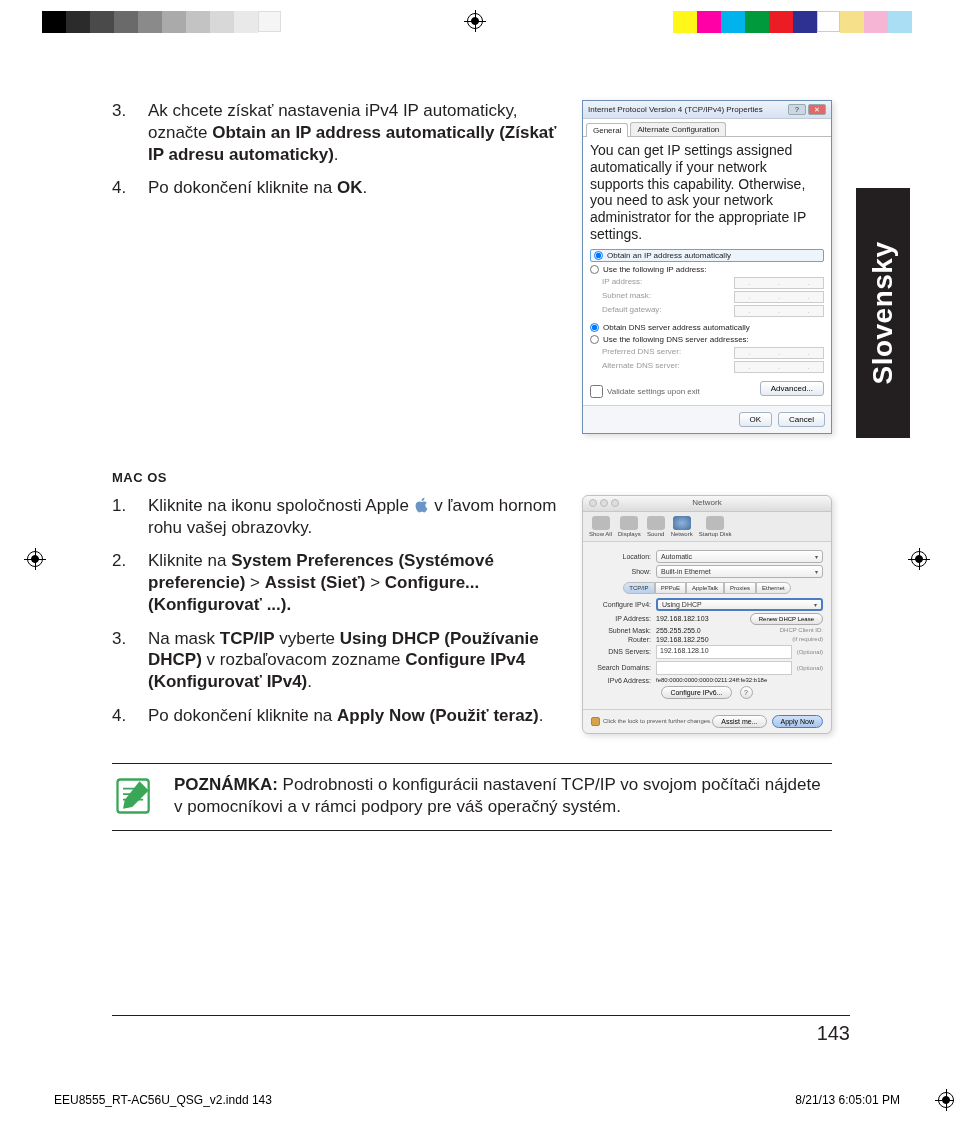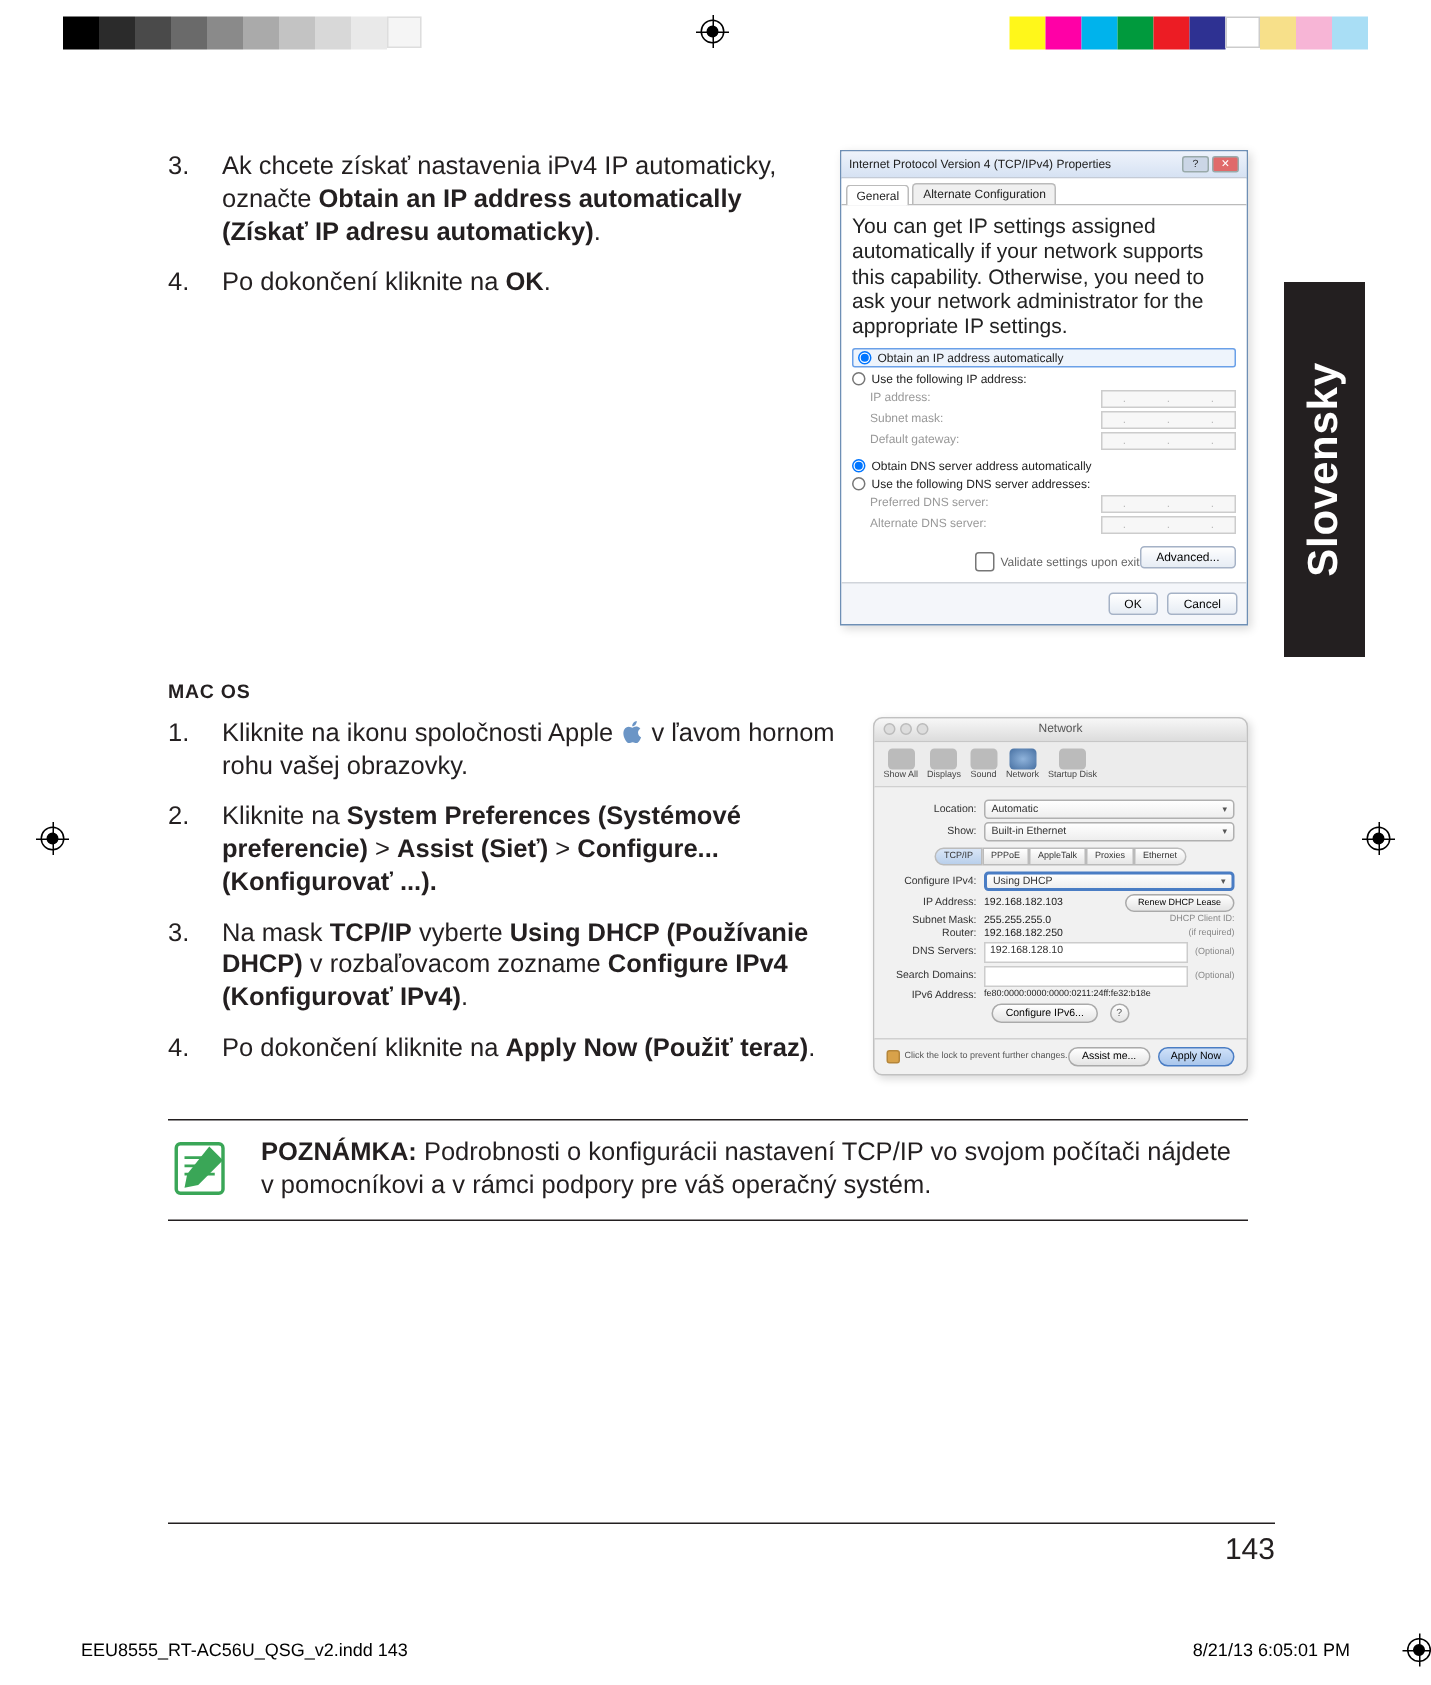--- a/index.html
+++ b/index.html
@@ -73,21 +73,21 @@
     margin: 36px 0 10px 0;
   }
 
   .apple-icon {
     display: inline-block; width: 16px; height: 16px;
     vertical-align: -2px;
   }
 
   
   .win-dialog {
-    width: 272px; border: 1px solid #6e8fb5;
+    width: 250px; border: 1px solid #6e8fb5;
     font-family: "Segoe UI", Tahoma, sans-serif;
     font-size: 8px; color: #222; background: #f4f6fa;
     box-shadow: 2px 2px 6px rgba(0,0,0,0.15);
   }
   .win-title {
     background: linear-gradient(#eef3fb,#d6e2f3);
     padding: 3px 5px; font-size: 8px; display:flex; align-items:center; justify-content:space-between;
     border-bottom:1px solid #c4cbd6;
   }
   .win-title .winbtns { display:flex; gap:2px; }
@@ -311,21 +311,21 @@
               </div>
             <div class="win-fieldrow">
                 <span>Alternate DNS server:</span>
                 <span class="win-fieldbox">
                   <span class="dot">.</span>
                   <span class="dot">.</span>
                   <span class="dot">.</span>
                 </span>
               </div>
 
-            <div style="display:flex; justify-content:flex-end; align-items:center; margin-top:6px;">
+            <div style="display:flex; justify-content:space-between; align-items:center; margin-top:6px;">
               <label class="win-check">
                   <input type="checkbox" style="">
                   <span>Validate settings upon exit</span>
                 </label>
               <button class="win-btn">Advanced...</button>
             </div>
           </div>
           <div class="win-bottom">
             <button class="win-btn">OK</button>
             <button class="win-btn">Cancel</button>

